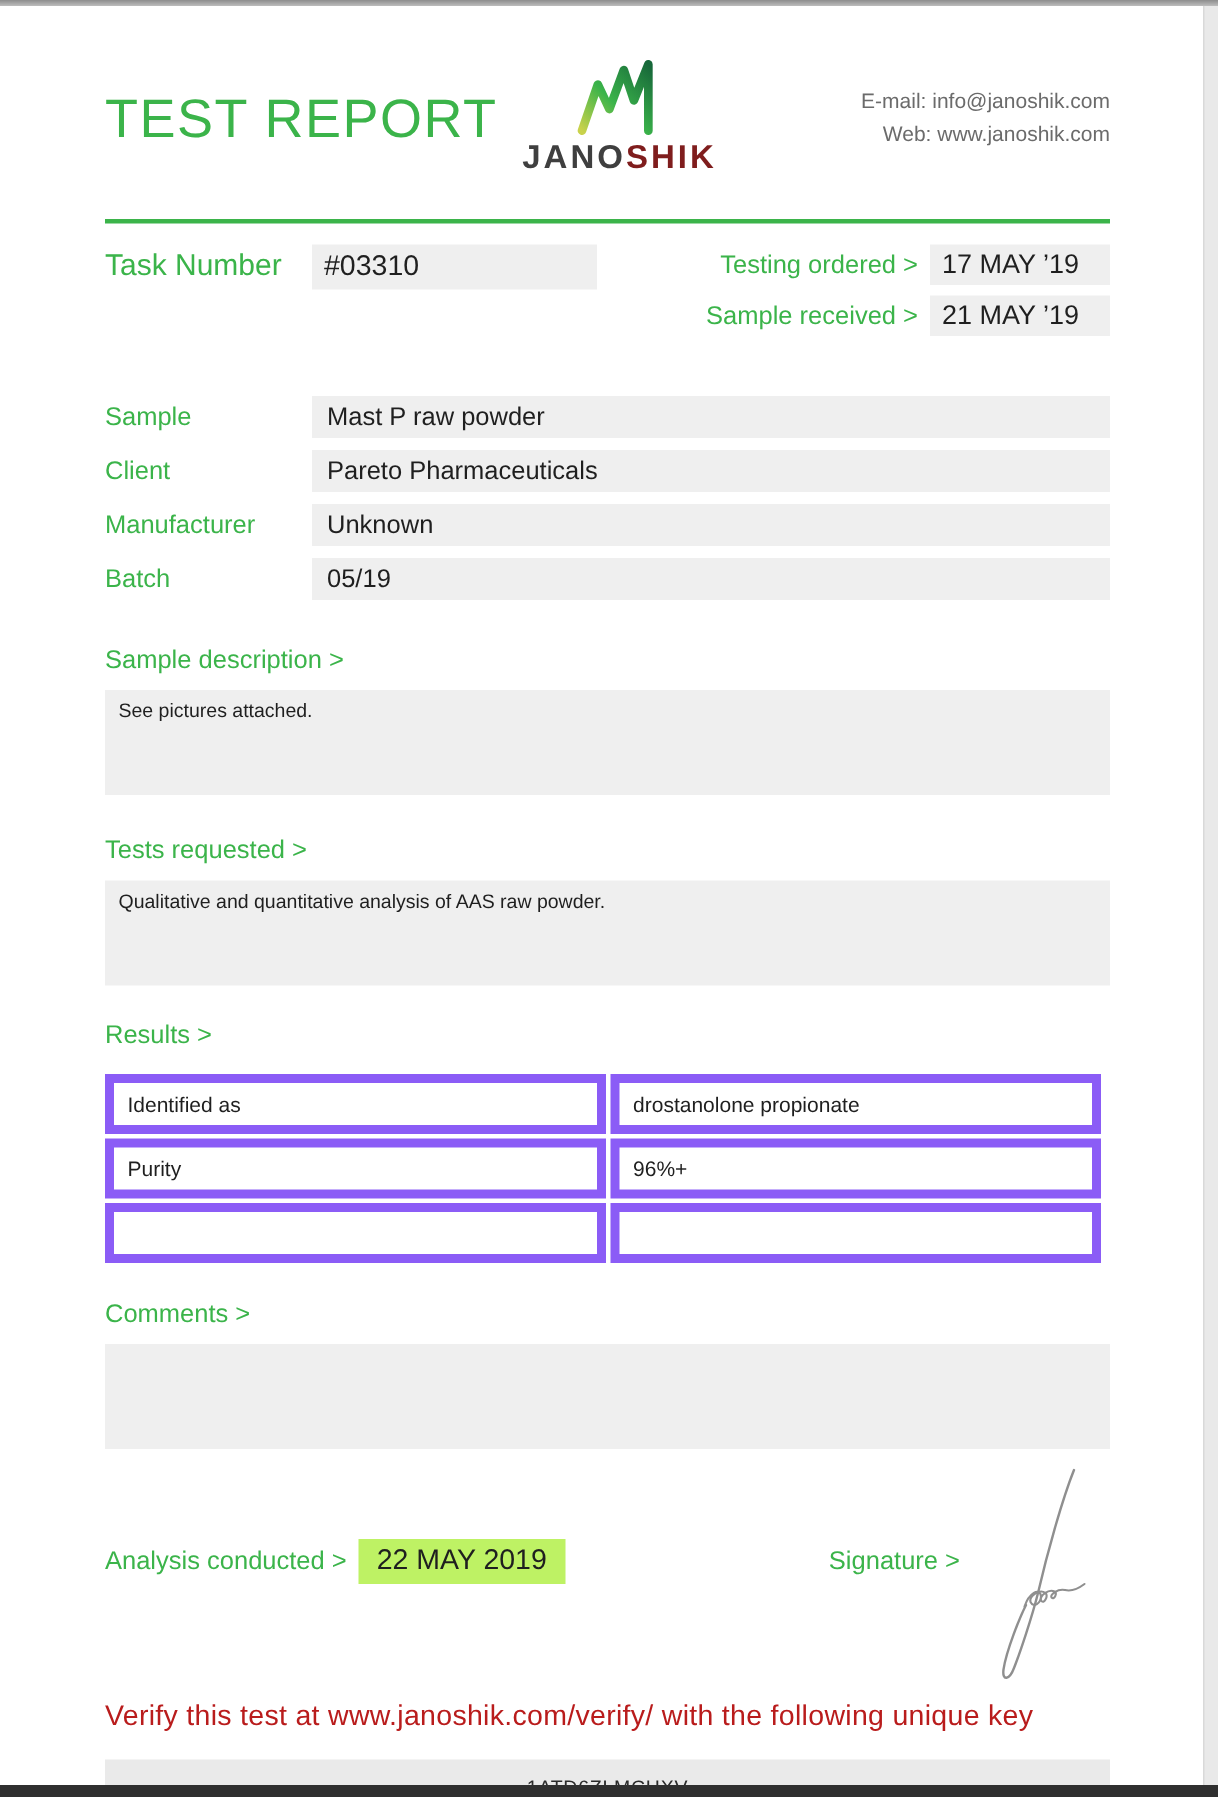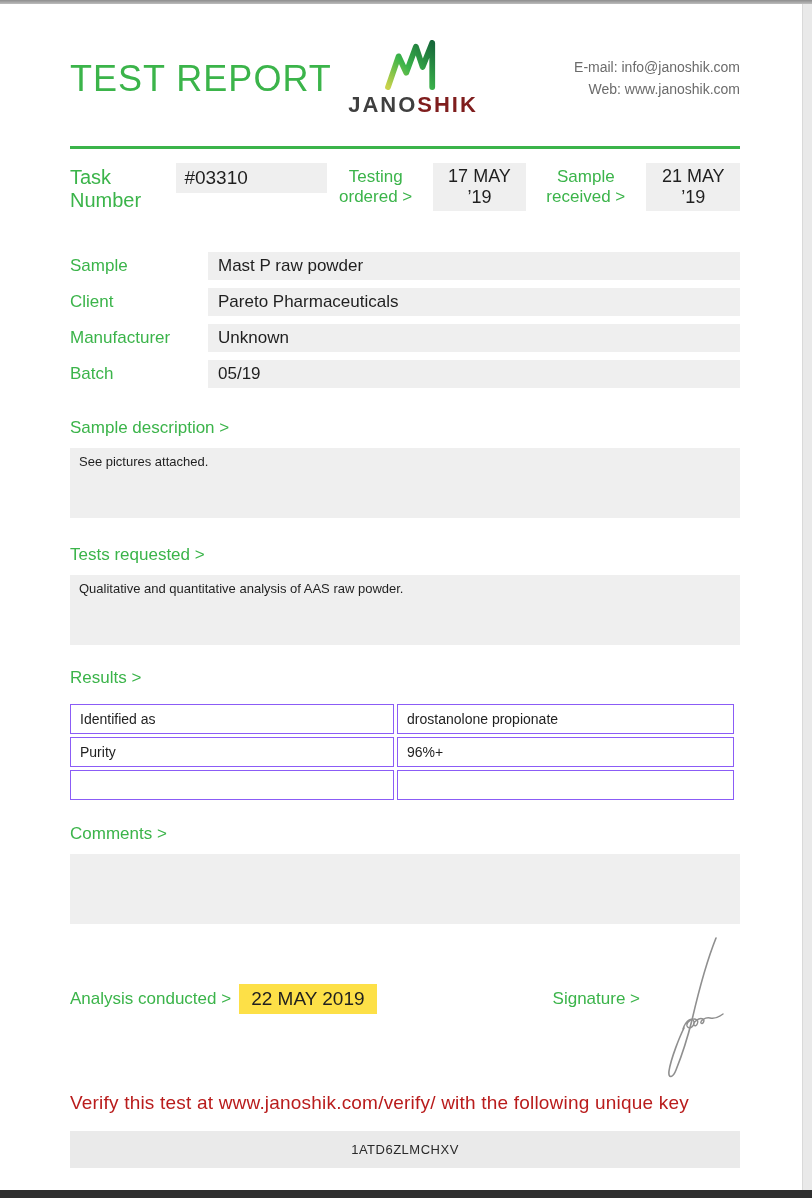--- a/index.html
+++ b/index.html
@@ -20,48 +20,48 @@
   .wordmark{font-size:22px;font-weight:700;letter-spacing:2px;color:#3f3f3f;}
   .wordmark .green{color:#7f1d1d;}
   .contact{margin-left:auto;text-align:right;font-size:14px;color:#6b6b6b;line-height:1.55;}
 
   .rule{height:3px;background:#3bb44a;margin-top:28px;}
 
   
   .task-row{display:flex;margin-top:14px;align-items:flex-start;}
   .task-label{color:#3bb44a;font-size:20px;width:138px;padding-top:3px;}
   .task-value{width:174px;background:#efefef;font-size:19px;padding:4px 8px;color:#1f1f1f;}
-  .dates{margin-left:auto;display:flex;flex-direction:row;gap:7px;text-align:center;}
+  .dates{margin-left:auto;display:flex;flex-direction:column;gap:7px;}
   .date-row{display:flex;align-items:center;justify-content:flex-end;gap:8px;}
   .date-row .g{color:#3bb44a;font-size:17px;}
   .date-box{width:104px;background:#efefef;font-size:18px;padding:3px 8px;color:#1f1f1f;}
 
   
   .info{margin-top:40px;}
   .info-row{display:flex;margin-bottom:8px;align-items:center;}
   .info-label{width:138px;color:#3bb44a;font-size:17px;}
   .info-value{flex:1;background:#efefef;font-size:17px;padding:4px 10px;color:#1f1f1f;}
 
   
   .section-heading{color:#3bb44a;font-size:17px;}
   .h-sampledesc{margin-top:30px;}
   .h-tests{margin-top:27px;}
   .h-results{margin-top:23px;}
   .h-comments{margin-top:21px;}
   .section-box{margin-top:10px;background:#efefef;height:70px;padding:6px 9px;font-size:13px;color:#1f1f1f;box-sizing:border-box;}
 
   
   .results-table{width:100%;border-collapse:separate;border-spacing:3px;margin-top:13px;margin-left:-3px;margin-right:-3px;table-layout:fixed;}
-  .results-table td{border:1px solid #8b5cf6;height:26px;padding:1px 9px;font-size:14px;color:#1f1f1f;background:#fff;}
+  .results-table td{border:6px solid #8b5cf6;height:26px;padding:1px 9px;font-size:14px;color:#1f1f1f;background:#fff;}
   .results-table td.c0{width:46%;}
 
   
   .footer-row{display:flex;align-items:center;margin-top:60px;position:relative;justify-content:space-between;}
   .analysis-label{color:#3bb44a;font-size:17px;}
-  .analysis-value{background:#fde047;font-size:19px;padding:4px 12px;margin-left:8px;color:#1f1f1f;}
+  .analysis-value{background:#bef264;font-size:19px;padding:4px 12px;margin-left:8px;color:#1f1f1f;}
   .signature-label{margin-left:auto;margin-right:100px;color:#3bb44a;font-size:17px;}
   .signature{position:absolute;right:8px;top:-52px;}
 
   .verify-line{margin-top:78px;color:#b91c1c;font-size:19px;letter-spacing:0.2px;}
   .key-box{margin-top:17px;background:#eaeaea;height:37px;display:flex;align-items:center;justify-content:center;font-size:13px;letter-spacing:0.5px;color:#2a2a2a;}
 </style>
 </head>
 <body>
 
 <div class="top-bar"></div>

